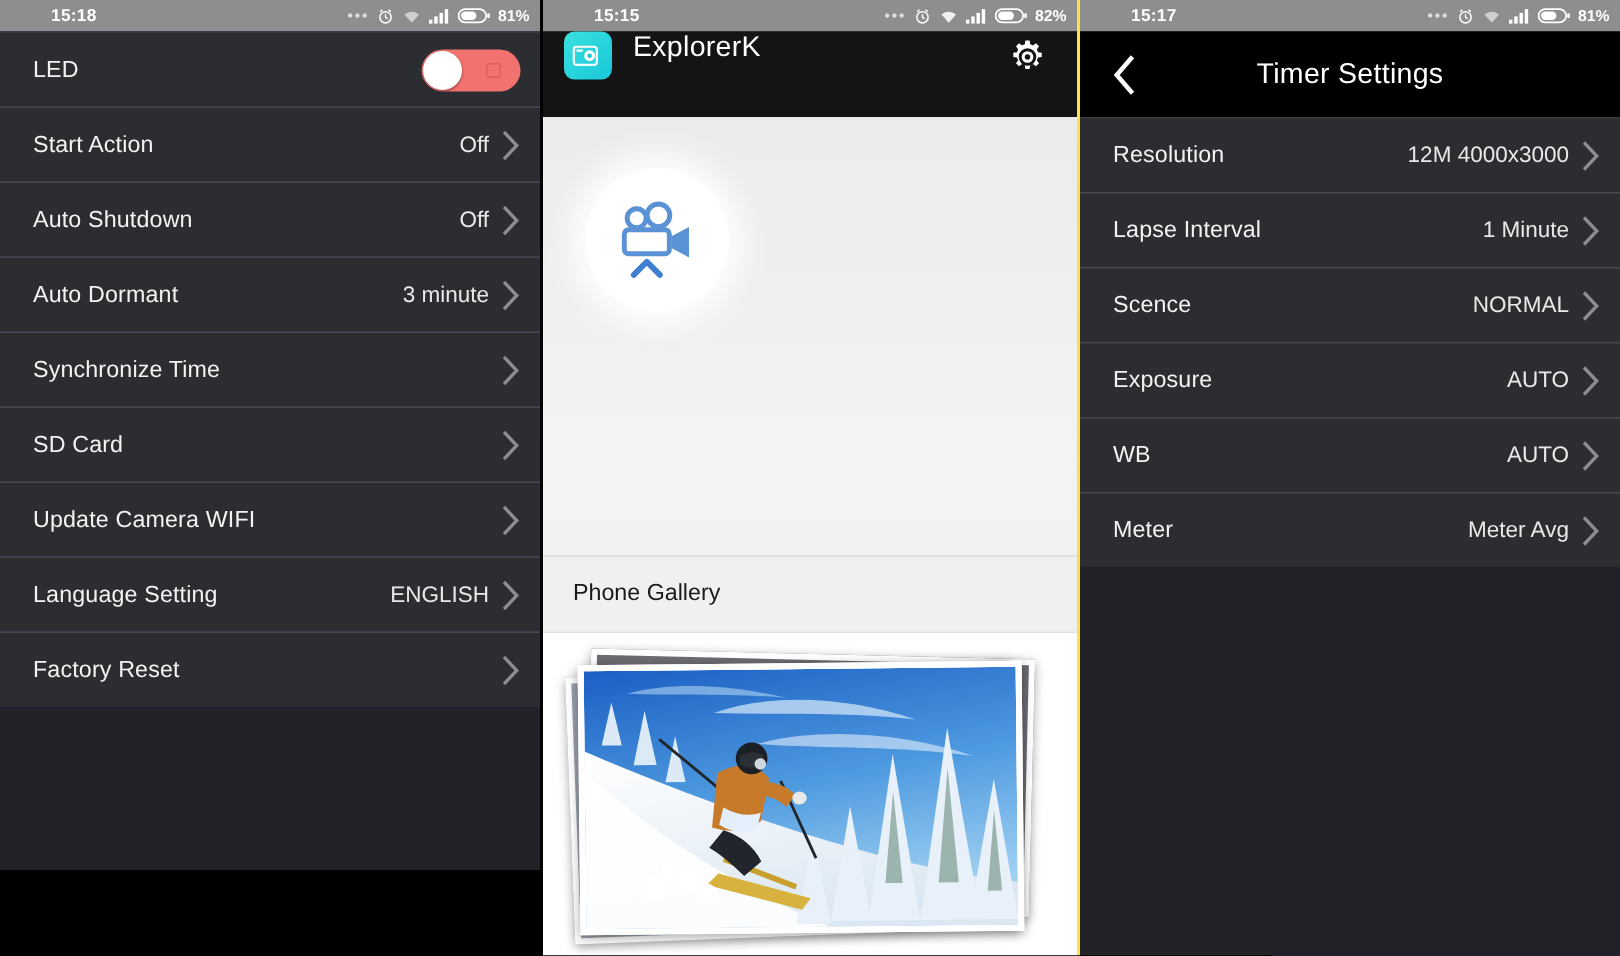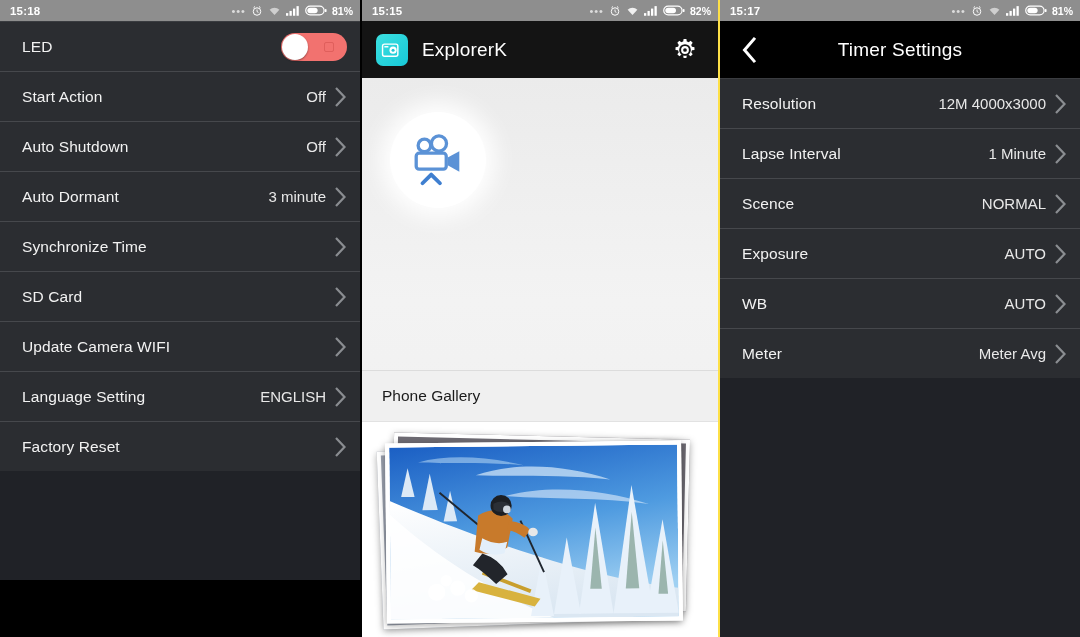--- a/index.html
+++ b/index.html
@@ -14,21 +14,21 @@
   .panel.mid { border-left: 2px solid #000; border-right: 2px solid #fde047; }
 
   
   .statusbar {
     height: 21px; width: 100%;
     background: #8e8e8e;
     display: flex; align-items: center;
     padding: 0 7px 0 10px;
     color: #ffffff;
   }
-  .sb-time { font-size: 11.5px; font-weight: bold; letter-spacing: .2px; }
+  .sb-time { font-size: 11.5px; font-weight: bold; letter-spacing: .2px; margin-left: 24px; }
   .sb-right { margin-left: auto; display: flex; align-items: center; gap: 5px; }
   .sb-dots { font-size: 11px; letter-spacing: 1px; line-height: 8px; color:#ddd; }
   .sb-ico { display: block; }
   .sb-batt-txt { font-size: 10.5px; font-weight: bold; }
 
   
   .titlebar {
     height: 57px; width: 100%;
     background: #000000;
     display: flex; align-items: center;
@@ -78,21 +78,21 @@
     box-shadow: 0 1px 2px rgba(0,0,0,.4);
   }
   .toggle .sq {
     position: absolute; right: 13px; top: 9px;
     width: 10px; height: 10px; border: 1.5px solid #e05f5c; border-radius: 2px;
   }
 
   
   .app-bar {
     height: 57px; background: #141414;
-    display: flex; align-items: center; padding: 0 16px 0 14px;
+    display: flex; padding: 0 16px 0 14px;
   }
   .app-icon {
     width: 32px; height: 32px; border-radius: 7px;
     background: linear-gradient(135deg,#3ce0e0 0%,#17c8d8 100%);
     display: flex; align-items: center; justify-content: center;
     flex: none;
   }
   .app-title { color: #ffffff; font-size: 19px; margin-left: 14px; letter-spacing: .2px; }
   .gear-btn { margin-left: auto; width: 34px; height: 34px; display:flex; align-items:center; justify-content:center; }
 

